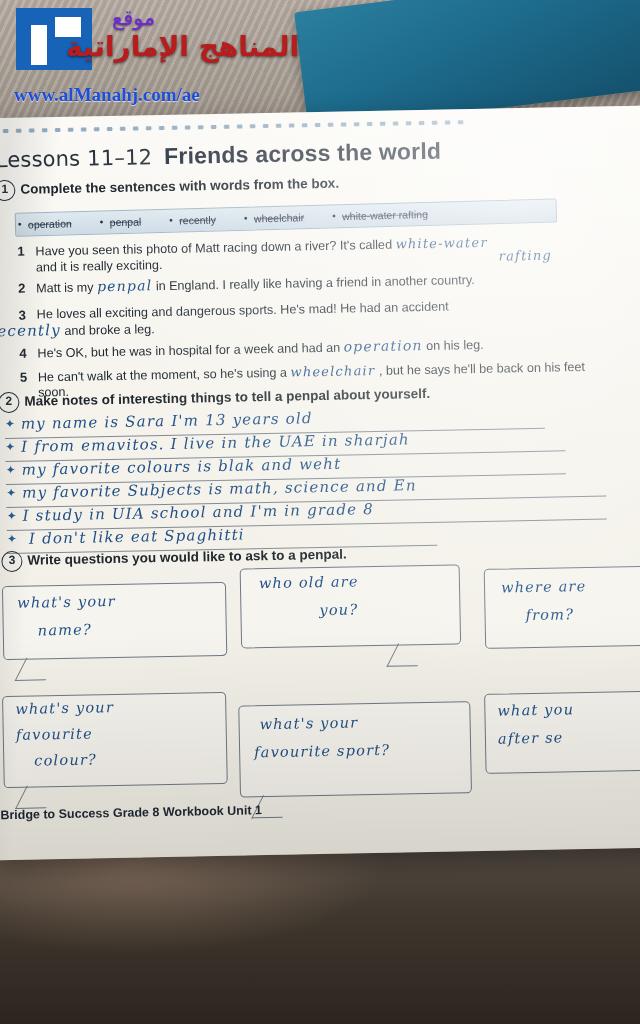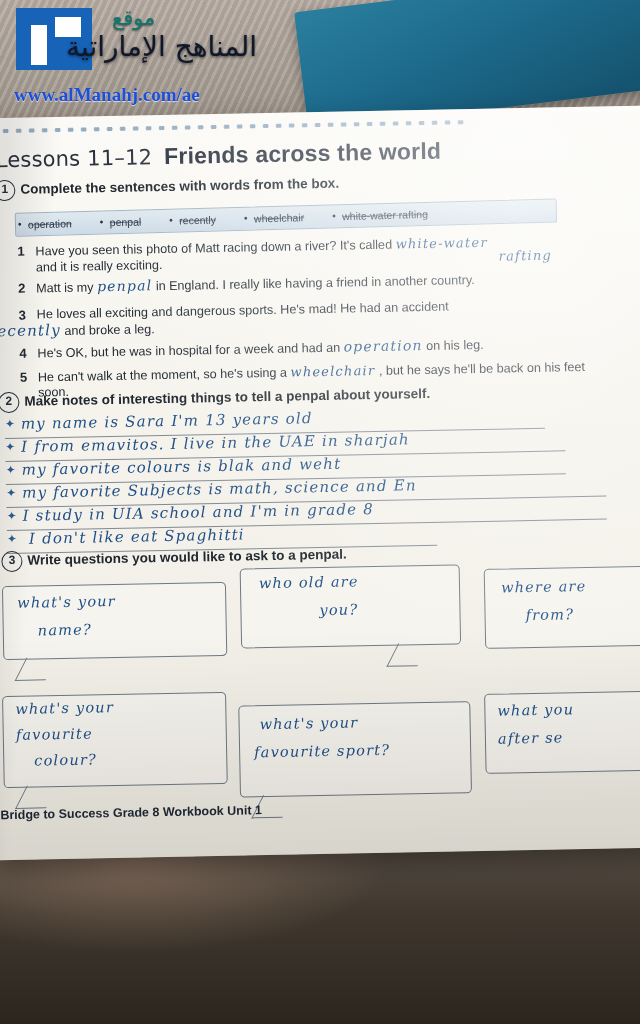--- a/index.html
+++ b/index.html
@@ -272,34 +272,34 @@
   .wm-logo .white-bar2 {
     position: absolute;
     left: 36px; top: 6px;
     width: 26px; height: 20px;
     background: #ffffff;
   }
   .wm-ar-1 {
     position: absolute;
     left: 112px; top: 6px;
     font-size: 21px;
-    color: #0f766e;
+    color: #6d28d9;
     font-family: "DejaVu Sans", sans-serif;
     text-shadow: 0 1px 2px rgba(0,0,0,.55);
     direction: rtl;
   }
   .wm-ar-2 {
     position: absolute;
     left: 66px; top: 30px;
     font-size: 28px;
-    color: #0f172a;
+    color: #b91c1c;
     font-family: "DejaVu Sans", sans-serif;
     text-shadow: 0 1px 3px rgba(0,0,0,.6);
     direction: rtl;
-    font-weight: normal;
+    font-weight: bold;
     text-align: right;
   }
   .wm-url {
     position: absolute;
     left: 14px; top: 84px;
     font-size: 19px;
     font-weight: bold;
     color: #1d4ed8;
     font-family: "Liberation Serif", serif;
     text-shadow: 0 1px 1px rgba(255,255,255,.7);

